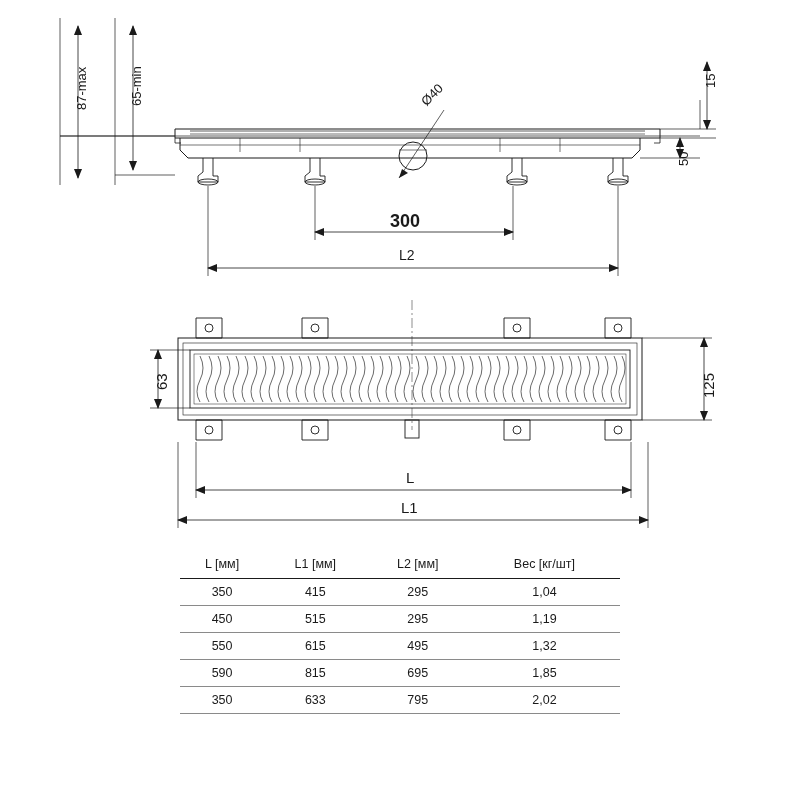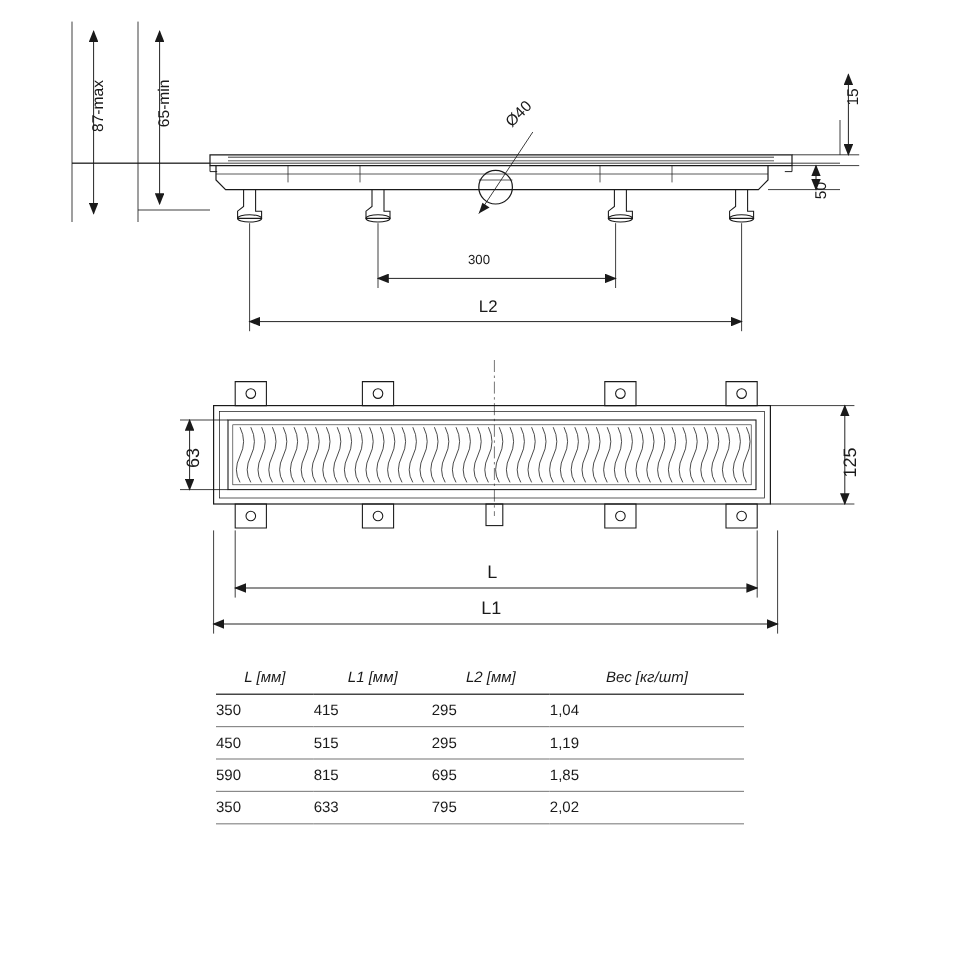--- a/index.html
+++ b/index.html
@@ -3,22 +3,22 @@
 <meta charset="utf-8">
 <style>
   html,body{margin:0;padding:0;background:#ffffff;}
   body{width:800px;height:800px;position:relative;font-family:"Liberation Sans",sans-serif;color:#1a1a1a;overflow:hidden;}
   .stage{position:absolute;inset:0;width:800px;height:800px;}
   svg{display:block;}
   .lbl{position:absolute;font-family:"Liberation Sans",sans-serif;font-size:13px;color:#1a1a1a;white-space:nowrap;}
   .vert{transform-origin:0 0;}
   .tbl{position:absolute;left:180px;top:552px;width:440px;font-size:12.5px;}
   .tbl table{border-collapse:collapse;width:100%;}
-  .tbl th{font-weight:normal;font-size:12.5px;padding:5px 0 7px 0;text-align:center;border-bottom:1px solid #1a1a1a;font-style:italic;}
-  .tbl td{text-align:left;padding:6px 0;border-bottom:1px solid #8a8a8a;font-size:12.5px;}
+  .tbl th{font-weight:normal;font-size:12.5px;padding:5px 0 7px 0;text-align:center;border-bottom:1px solid #1a1a1a;}
+  .tbl td{text-align:center;padding:6px 0;border-bottom:1px solid #8a8a8a;font-size:12.5px;}
   .tbl tr:last-child td{border-bottom:1px solid #8a8a8a;}
 </style>
 </head>
 <body>
 
 <div class="stage">
 
   <svg width="800" height="800" viewBox="0 0 800 800">
     <defs>
       <marker id="ah" markerWidth="10" markerHeight="8" refX="9" refY="4" orient="auto" markerUnits="userSpaceOnUse">
@@ -212,21 +212,21 @@
   <div class="lbl vert" style="left:74px;top:110px;transform:rotate(-90deg);">87-max</div>
 
   <div class="lbl vert" style="left:129px;top:106px;transform:rotate(-90deg);">65-min</div>
 
   <div class="lbl" style="left:418px;top:98px;transform:rotate(-45deg);transform-origin:0 0;">Ø40</div>
 
   <div class="lbl vert" style="left:703px;top:88px;transform:rotate(-90deg);">15</div>
 
   <div class="lbl vert" style="left:676px;top:166px;transform:rotate(-90deg);">50</div>
 
-  <div class="lbl" style="left:390px;top:211px;font-size:11px;">300</div>
+  <div class="lbl" style="left:390px;top:211px;font-size:18px;font-weight:bold;">300</div>
 
   <div class="lbl" style="left:399px;top:247px;font-size:14px;">L2</div>
 
   <div class="lbl vert" style="left:153px;top:390px;transform:rotate(-90deg);font-size:15px;">63</div>
 
   <div class="lbl vert" style="left:700px;top:398px;transform:rotate(-90deg);font-size:15px;">125</div>
 
   <div class="lbl" style="left:406px;top:469px;font-size:15px;">L</div>
 
   <div class="lbl" style="left:401px;top:499px;font-size:15px;">L1</div>
@@ -248,20 +248,26 @@
           <td>295</td>
           <td>1,04</td>
         </tr>
         <tr>
           <td>450</td>
           <td>515</td>
           <td>295</td>
           <td>1,19</td>
         </tr>
         <tr>
+          <td>550</td>
+          <td>615</td>
+          <td>495</td>
+          <td>1,32</td>
+        </tr>
+        <tr>
           <td>590</td>
           <td>815</td>
           <td>695</td>
           <td>1,85</td>
         </tr>
         <tr>
           <td>350</td>
           <td>633</td>
           <td>795</td>
           <td>2,02</td>

